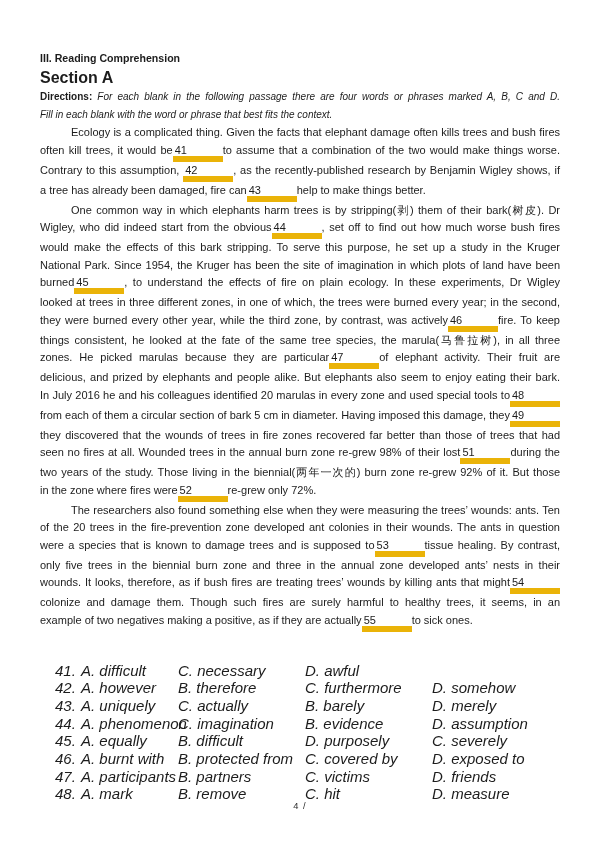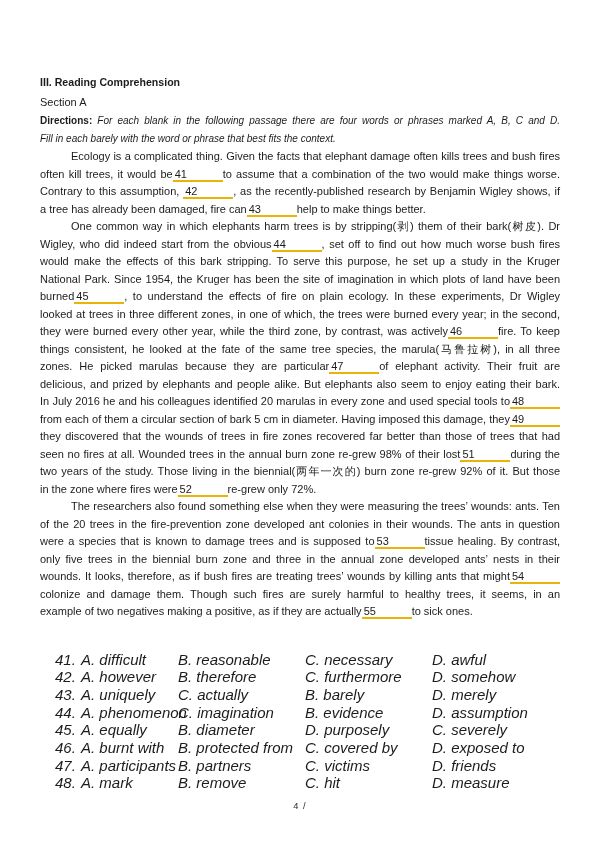--- a/index.html
+++ b/index.html
@@ -10,48 +10,47 @@
     color:#1c1c1c;
     position:relative;
     overflow:hidden;
     -webkit-font-smoothing:antialiased;
   }
   .sheet{
     position:absolute;top:0;left:0;
     width:600px;height:784px;
     padding:48px 40px 0 40px;
     box-sizing:border-box;
-    margin-top:24px;
   }
   .doc-title{
     font-weight:bold;font-size:10.6px;line-height:20px;margin:0;
   }
   .doc-subtitle{
-    font-weight:normal;font-size:11px;line-height:20px;margin:0;
+    font-weight:bold;font-size:16px;line-height:20px;margin:0;
   }
   .dirline{
     font-size:10px;line-height:18px;
     text-align:justify;text-align-last:justify;
   }
   .dirline.last{text-align-last:left;}
   .dirline i{}
   .dirline b{font-style:normal;font-weight:bold;}
   .passage{margin-top:0;}
   .pline{
     font-size:11px;line-height:17.5px;
     text-align:justify;text-align-last:justify;
     width:520px;white-space:normal;
   }
   .pline.first{text-indent:31px;}
   .pline.last{text-align-last:left;}
   .blank{
     display:inline-block;
     min-width:46px;
     text-align:right;text-indent:0;
-    border-bottom:2px solid #eab308;
+    border-bottom:6px solid #eab308;
     padding:0 2px;
     line-height:12px;
   }
   .questions{
     margin-top:30px;
     padding-left:15px;
   }
   .qrow{
     display:grid;
     grid-template-columns:26px 97px 127px 127px auto;
@@ -68,21 +67,21 @@
 </style>
 </head>
 <body>
 
 <div class="sheet">
   <div class="doc-title">III. Reading Comprehension</div>
   <div class="doc-subtitle">Section A</div>
 
   <div>
     <div class="dirline"><b>Directions:</b> <i>For each blank in the following passage there are four words or phrases marked A, B, C and D.</i></div>
-    <div class="dirline last"><i>Fill in each barely with the word or phrase that best fits the context.</i></div>
+    <div class="dirline last"><i>Fill in each blank with the word or phrase that best fits the context.</i></div>
   </div>
 
   <div class="passage" id="passage">
       <div class="pline first">Ecology is a complicated thing. Given the facts that elephant damage often kills trees and bush fires</div>
       <div class="pline">often kill trees, it would be<span class="blank">41</span>to assume that a combination of the two would make things worse.</div>
       <div class="pline">Contrary to this assumption, <span class="blank">42</span>, as the recently-published research by Benjamin Wigley shows, if</div>
       <div class="pline last">a tree has already been damaged, fire can<span class="blank">43</span>help to make things better.</div>
       <div class="pline first">One common way in which elephants harm trees is by stripping(剥) them of their bark(树皮). Dr</div>
       <div class="pline">Wigley, who did indeed start from the obvious<span class="blank">44</span>, set off to find out how much worse bush fires</div>
       <div class="pline">would make the effects of this bark stripping. To serve this purpose, he set up a study in the Kruger</div>
@@ -105,21 +104,20 @@
       <div class="pline">only five trees in the biennial burn zone and three in the annual zone developed ants’ nests in their</div>
       <div class="pline">wounds. It looks, therefore, as if bush fires are treating trees’ wounds by killing ants that might<span class="blank">54</span></div>
       <div class="pline">colonize and damage them. Though such fires are surely harmful to healthy trees, it seems, in an</div>
       <div class="pline last">example of two negatives making a positive, as if they are actually<span class="blank">55</span>to sick ones.</div>
     </div>
 
   <div class="questions" id="questions">
       <div class="qrow">
         <span class="qcell">41.</span>
         <span class="qcell">A. difficult</span>
-        <span class="qcell">B. reasonable</span>
         <span class="qcell">C. necessary</span>
         <span class="qcell">D. awful</span>
       </div>
       <div class="qrow">
         <span class="qcell">42.</span>
         <span class="qcell">A. however</span>
         <span class="qcell">B. therefore</span>
         <span class="qcell">C. furthermore</span>
         <span class="qcell">D. somehow</span>
       </div>
@@ -133,21 +131,21 @@
       <div class="qrow">
         <span class="qcell">44.</span>
         <span class="qcell">A. phenomenon</span>
         <span class="qcell">C. imagination</span>
         <span class="qcell">B. evidence</span>
         <span class="qcell">D. assumption</span>
       </div>
       <div class="qrow">
         <span class="qcell">45.</span>
         <span class="qcell">A. equally</span>
-        <span class="qcell">B. diameter</span>
+        <span class="qcell">B. difficult</span>
         <span class="qcell">D. purposely</span>
         <span class="qcell">C. severely</span>
       </div>
       <div class="qrow">
         <span class="qcell">46.</span>
         <span class="qcell">A. burnt with</span>
         <span class="qcell">B. protected from</span>
         <span class="qcell">C. covered by</span>
         <span class="qcell">D. exposed to</span>
       </div>

